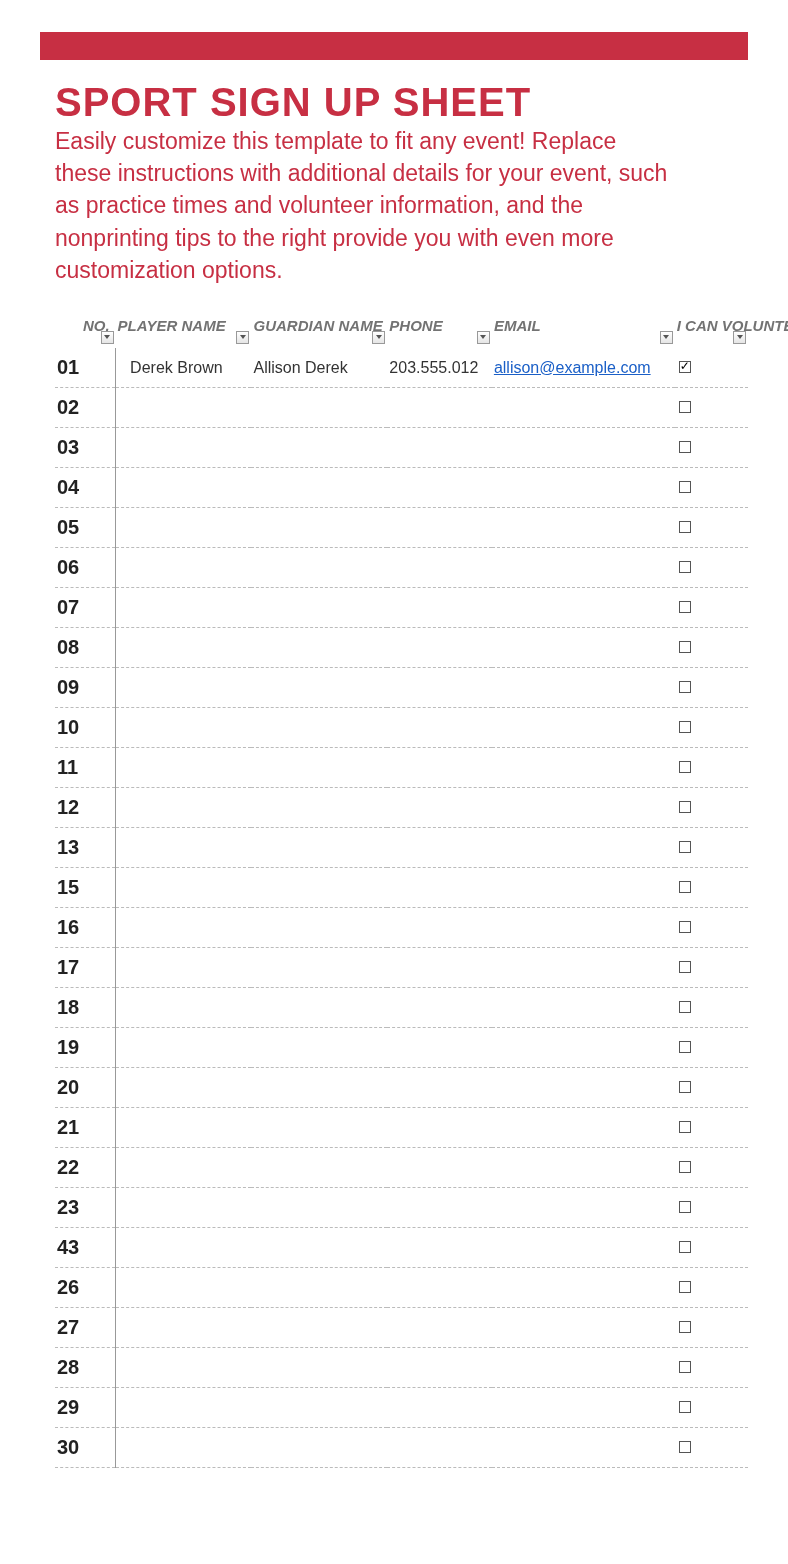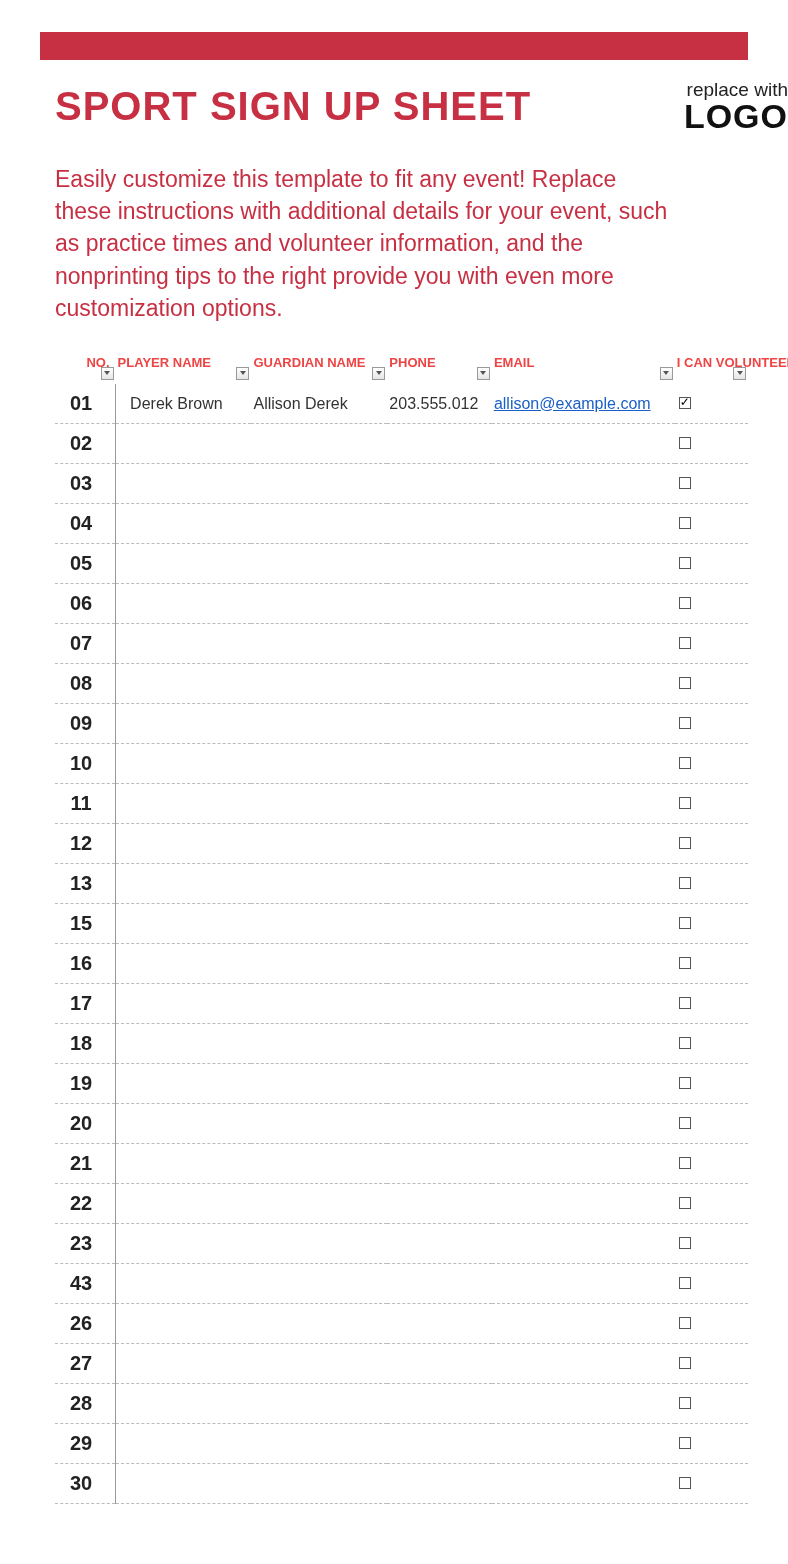--- a/index.html
+++ b/index.html
@@ -11,23 +11,22 @@
     width: 788px;
   }
   .top-banner {
     height: 28px;
     background: #c72f43;
     margin: 32px 40px 20px 40px;
   }
   .header-row {
     display: flex;
     justify-content: space-between;
-    align-items: center;
+    align-items: flex-end;
     padding: 0 0 0 55px;
-    margin-bottom: 30px;
   }
   .title {
     font-size: 40px;
     font-weight: bold;
     color: #c72f43;
     letter-spacing: 1px;
   }
   .logo-block {
     text-align: right;
     padding-right: 0;
@@ -47,29 +46,30 @@
   }
   .description {
     color: #c72f43;
     font-size: 23px;
     line-height: 1.4;
     padding: 0 120px 25px 55px;
   }
   .sheet-wrap { padding: 0 40px 20px 55px; }
   table { width: 100%; border-collapse: collapse; table-layout: fixed; }
   th {
-    color: #ef4444;
-    font-size: 13px;
+    color: #737373;
+    font-size: 15px;
     font-weight: bold;
     text-align: left;
     padding: 6px 2px 14px 2px;
     position: relative;
     vertical-align: top;
     white-space: nowrap;
     overflow: visible;
+    font-style: italic;
   }
   th.no-col { width: 58px; text-align: right; padding-right: 6px;}
   th .filter {
     position: absolute;
     right: 2px;
     bottom: 4px;
     width: 13px;
     height: 13px;
     border: 1px solid #999;
     background: linear-gradient(#fff,#e5e5e5);
@@ -88,21 +88,21 @@
     height: 40px;
     font-size: 16px;
     color: #333;
     padding: 0 2px;
     vertical-align: middle;
   }
   td.no-cell {
     font-weight: bold;
     font-size: 20px;
     color: #222;
-    text-align: center;
+    text-align: left;
     padding-right: 10px;
     border-right: 1px solid #999;
   }
   td.vol-cell { text-align: left; padding-left: 4px; }
   .chk {
     width: 12px;
     height: 12px;
     border: 1px solid #555;
     display: inline-block;
     position: relative;
@@ -124,24 +124,20 @@
   col.c-email { width: 175px; }
   col.c-vol { width: 70px; }
 </style>
 </head>
 <body>
 
 <div class="top-banner"></div>
 
 <div class="header-row">
   <div class="title">SPORT SIGN UP SHEET</div>
-  <div class="logo-block">
-    <div class="logo-top">replace with</div>
-    <div class="logo-bottom">LOGO</div>
-  </div>
 </div>
 
 <div class="description">Easily customize this template to fit any event! Replace these instructions with additional details for your event, such as practice times and volunteer information, and the nonprinting tips to the right provide you with even more customization options.</div>
 
 <div class="sheet-wrap">
 <table>
   <colgroup>
     <col class="c-no">
         <col class="c-player">
         <col class="c-guardian">

